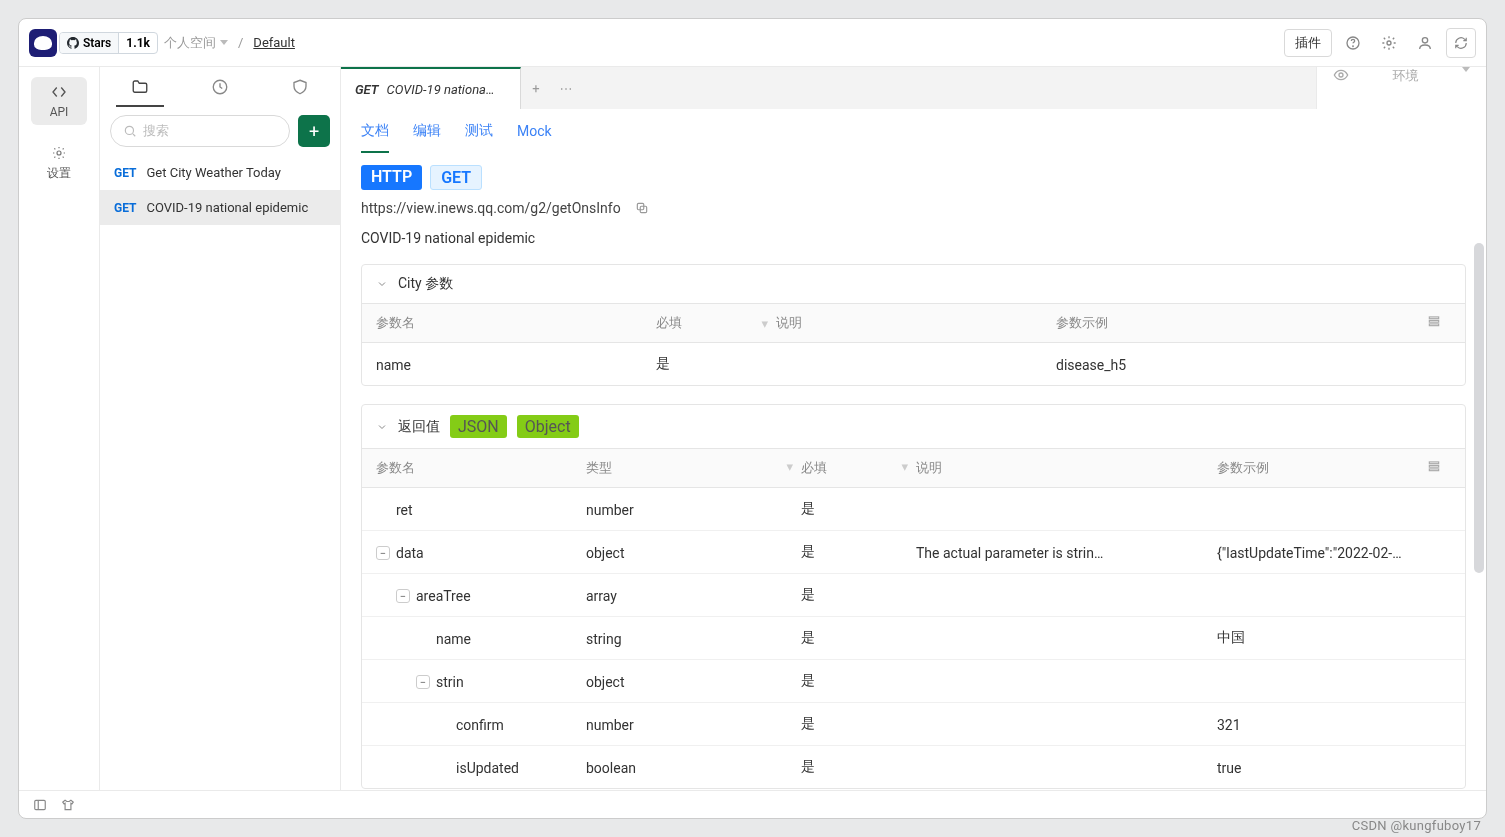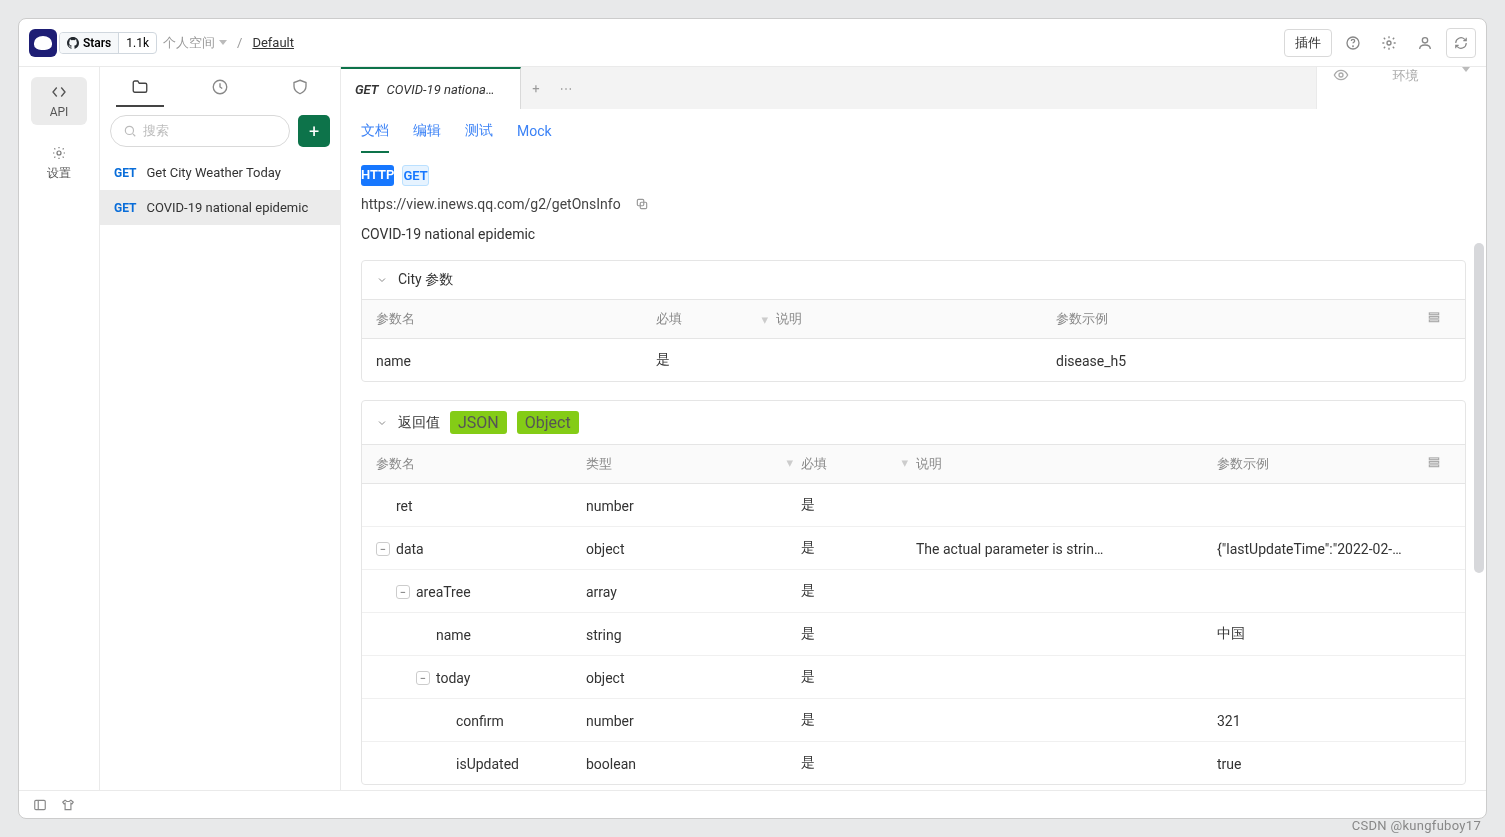--- a/index.html
+++ b/index.html
@@ -3,21 +3,21 @@
   <meta charset="utf-8">
   <style>
     * { box-sizing: border-box; margin: 0; padding: 0; font-family: -apple-system, BlinkMacSystemFont, "Segoe UI", Roboto, sans-serif; }
     body { background: #e8e9ea; width: 1505px; height: 837px; overflow: hidden; }
     .window { position: absolute; top: 18px; left: 18px; right: 18px; bottom: 18px; background: #fff; border: 1px solid #ccc; border-radius: 8px; display: flex; flex-direction: column; overflow: hidden; }
     .topbar { height: 48px; display: flex; align-items: center; padding: 0 10px; gap: 2px; border-bottom: 1px solid #eaeaea; }
     .logo { width: 28px; height: 28px; background: #1e1e75; border-radius: 6px; position: relative; display: flex; align-items: center; justify-content: center; }
     .logo::after { content:""; width:18px; height:14px; background:#fff; border-radius:50% 50% 40% 40%; position:absolute; }
     .stars-badge { display: inline-flex; align-items: center; border:1px solid #d0d7de; border-radius: 4px; height:22px; overflow:hidden; font-size:12px;}
     .stars-badge .l { padding:0 7px; display:flex; align-items:center; gap:4px; background:#f6f8fa; height:100%; border-right:1px solid #d0d7de; font-weight:600;}
-    .stars-badge .r { padding:0 7px; height:100%; display:flex; align-items:center; font-weight:400;}
+    .stars-badge .r { padding:0 7px; height:100%; display:flex; align-items:center; font-weight:700;}
     .breadcrumb { display:flex; align-items:center; gap:10px; color:#999; font-size:13px; margin-left:4px;}
     .breadcrumb .proj { color:#333; text-decoration:underline; }
     .breadcrumb .drop { display:flex; align-items:center; gap:4px; }
     .chev-d { display:inline-block; width:0; height:0; border-left:4px solid transparent; border-right:4px solid transparent; border-top:5px solid #bbb; }
     .topbar-right { margin-left:auto; display:flex; align-items:center; gap:6px; }
     .plugin-btn { border:1px solid #d9d9d9; background:#fff; padding:4px 10px; border-radius:4px; font-size:13px; color:#333; }
     .icon-btn { width:30px; height:30px; border:1px solid transparent; background:#fff; border-radius:4px; display:flex; align-items:center; justify-content:center; color:#888;}
     .icon-btn.bordered { border-color:#d9d9d9; }
     .body { flex:1; display:flex; overflow:hidden; }
     .actbar { width:80px; display:flex; flex-direction:column; align-items:center; padding-top:10px; gap:14px; }
@@ -38,21 +38,21 @@
     .doctab { display:flex; align-items:center; gap:8px; padding:0 14px; background:#fff; border-top:2px solid #0d734a; border-right:1px solid #d9d9d9; min-width:180px; font-style:italic;}
     .doctab .m { font-style:italic; color:#333; font-weight:600;}
     .doctab .t { font-style:italic; color:#333; max-width:110px; overflow:hidden; text-overflow:ellipsis; white-space:nowrap;}
     .tab-icon-btn { width:30px; display:flex; align-items:center; justify-content:center; color:#999;}
     .env { margin-left:auto; background:#fff; border-left:1px solid #eaeaea; display:flex; align-items:flex-start; padding:0 16px; gap:28px; color:#aaa; width:170px; justify-content:space-between;}
     .subtabs { display:flex; gap:24px; padding:0 20px; height:44px; align-items:center; font-size:14px; color:#3b82f6;}
     .subtab { height:100%; display:flex; align-items:center; position:relative;}
     .subtab.active::after { content:""; position:absolute; bottom:0; left:0; right:0; height:2px; background:#0d734a;}
     .content { flex:1; overflow-y:auto; padding:0 20px 20px;}
     .badges { display:flex; gap:8px; margin:12px 0 10px;}
-    .badge { padding:2px 0; border-radius:3px; font-size:13px; font-weight:600;}
+    .badge { padding:2px 10px; border-radius:3px; font-size:16px; font-weight:600;}
     .badge-http { background:#1677ff; color:#fff;}
     .badge-get { background:#e6f3ff; color:#1677ff; border:1px solid #bae0ff;}
     .url-row { display:flex; align-items:center; gap:14px; font-size:14px; color:#444; margin-bottom:14px;}
     .copy-icon { color:#999; }
     .api-name { font-size:14px; color:#333; margin-bottom:18px;}
     .panel { border:1px solid #e5e5e5; border-radius:4px; margin-bottom:18px;}
     .panel-head { display:flex; align-items:center; gap:10px; padding:10px 14px; font-size:14px; color:#333; border-bottom:1px solid #e5e5e5;}
     .panel-head .chev { color:#888;}
     .chip { background:#84cc16; border-radius:3px; padding:2px 8px; font-size:16px; color:#555;}
     .tbl { width:100%; }
@@ -340,21 +340,21 @@
                   </div>
                   <div class="c-type">string</div>
                   <div class="c-req">是</div>
                   <div class="c-desc"></div>
                   <div class="c-sample">中国</div>
                   <div class="c-menu"></div>
                 </div>
                 <div class="tbl-row">
                   <div class="c-name indent2">
                     <span class="tree-toggle">−</span>
-                    <span>today</span>
+                    <span>strin</span>
                   </div>
                   <div class="c-type">object</div>
                   <div class="c-req">是</div>
                   <div class="c-desc"></div>
                   <div class="c-sample"></div>
                   <div class="c-menu"></div>
                 </div>
                 <div class="tbl-row">
                   <div class="c-name indent3">
                     <span style="width: 14px;"></span>

